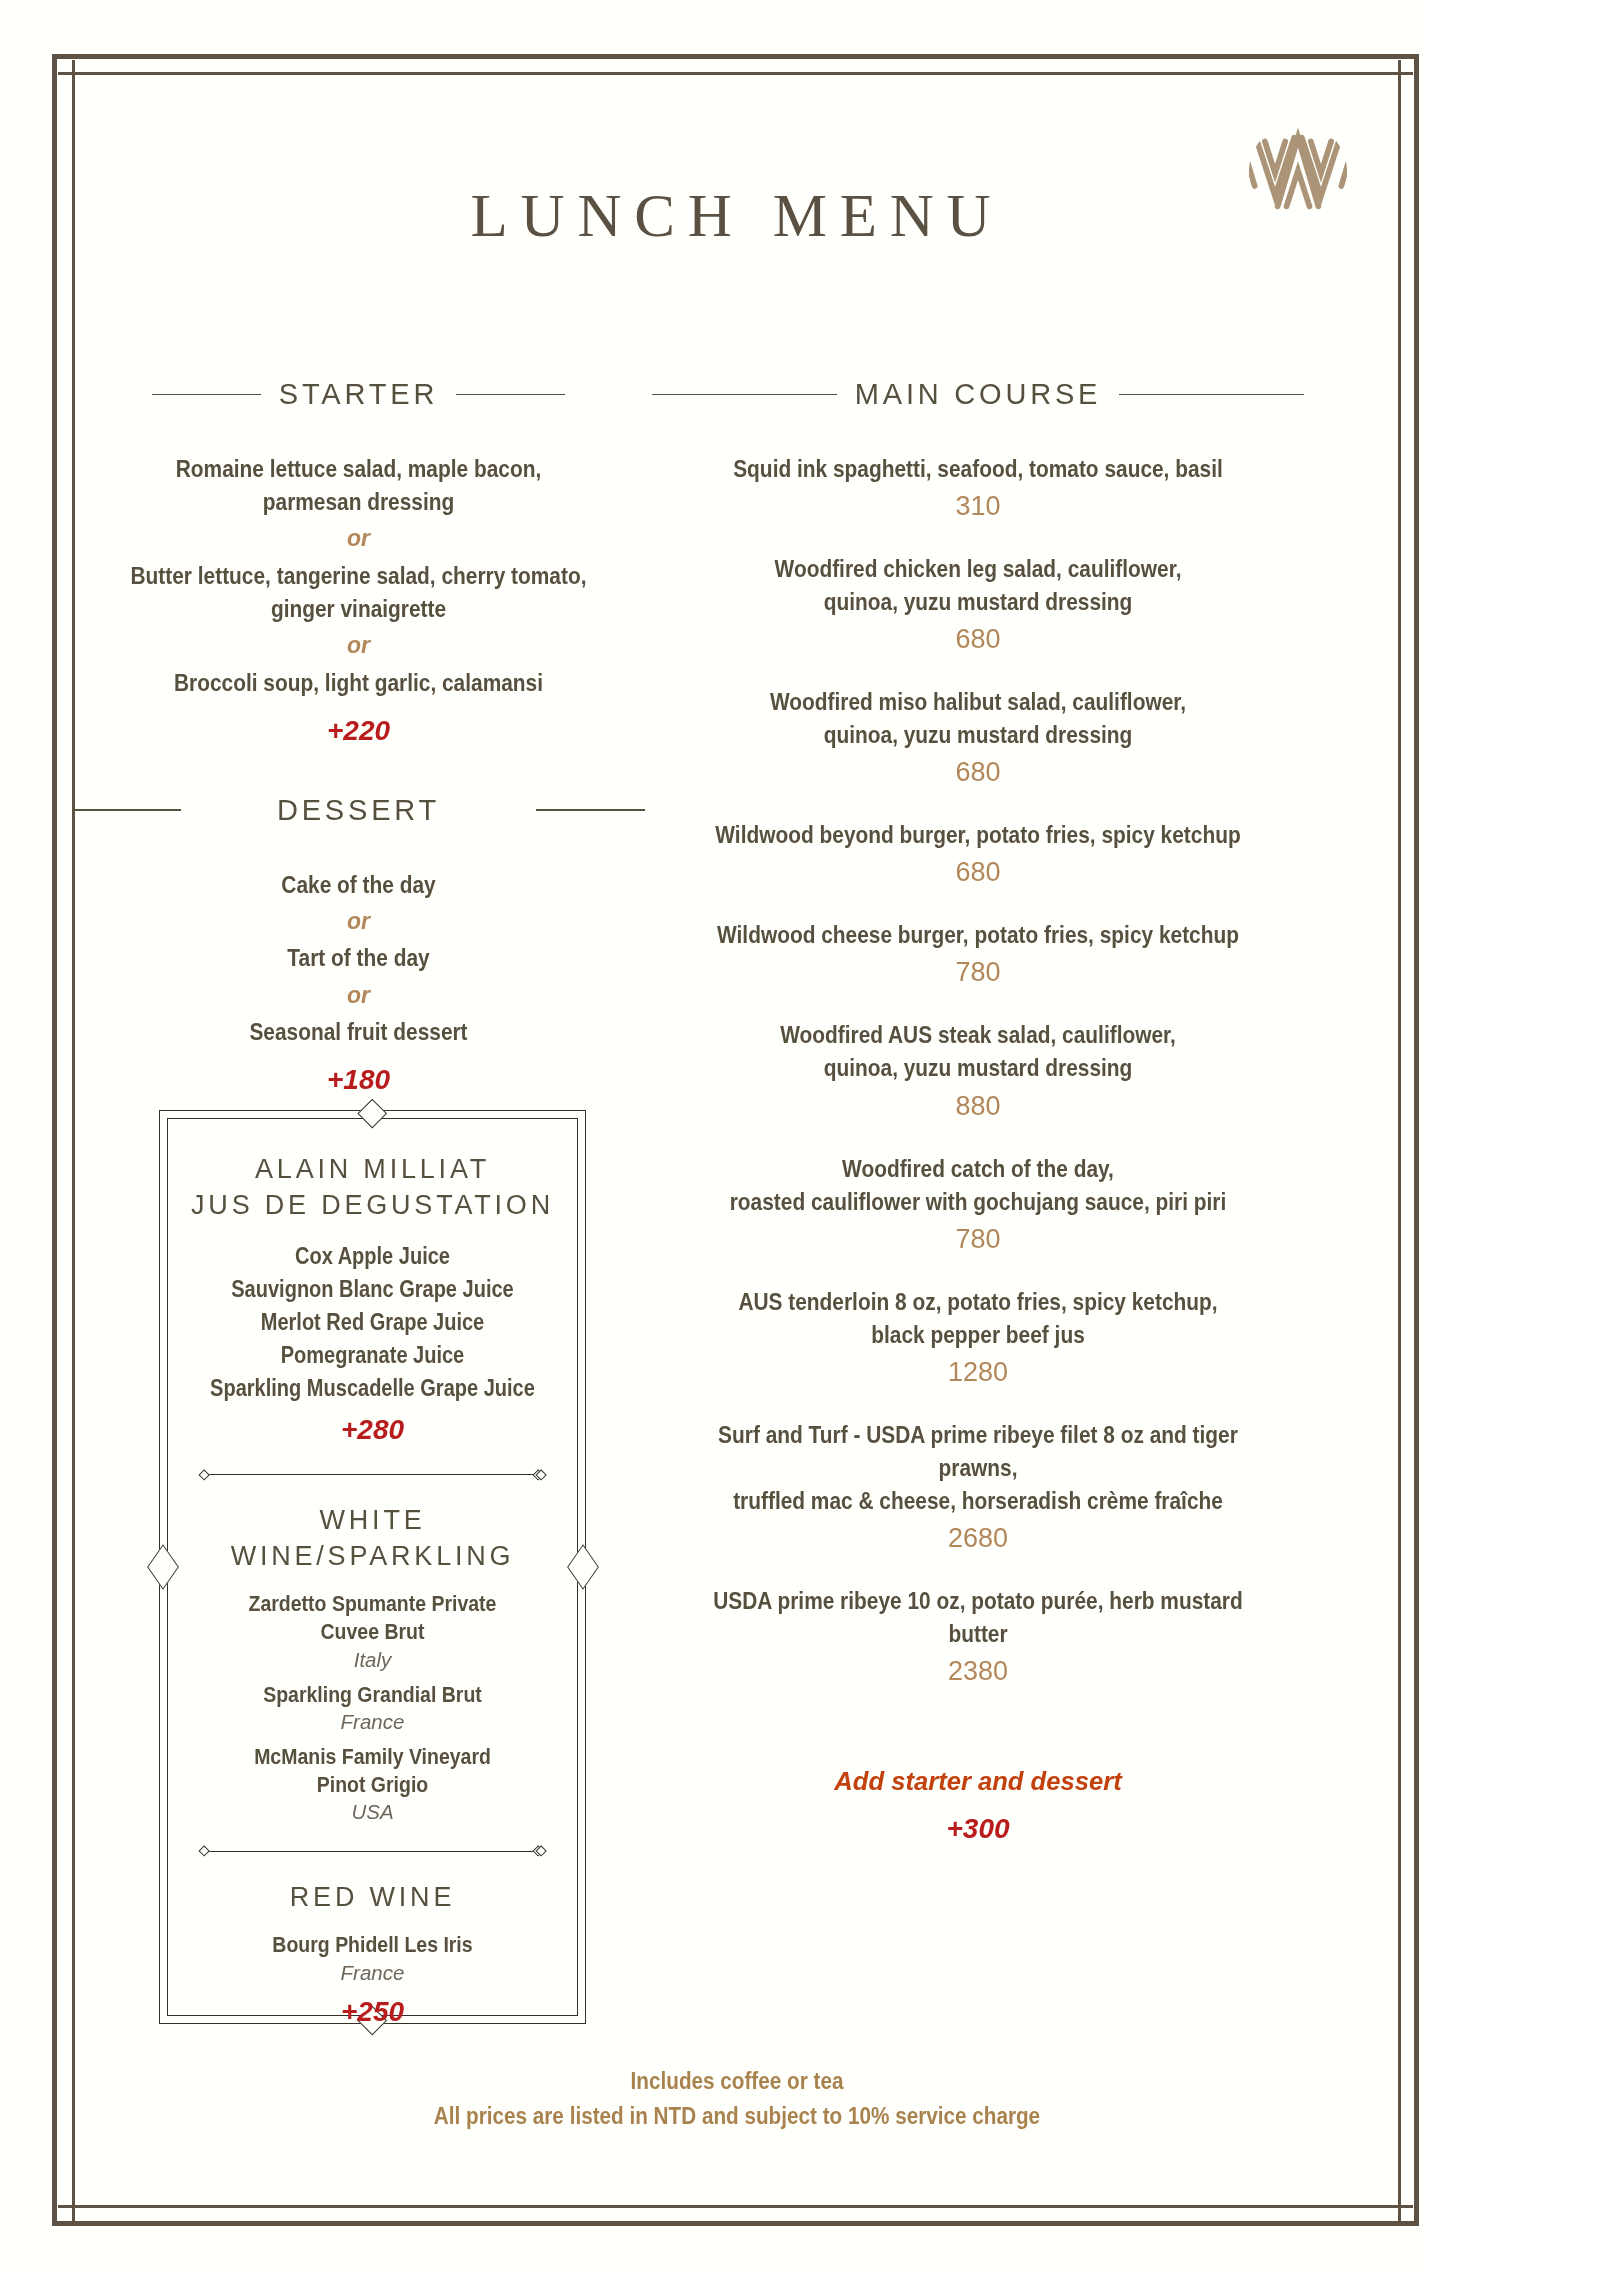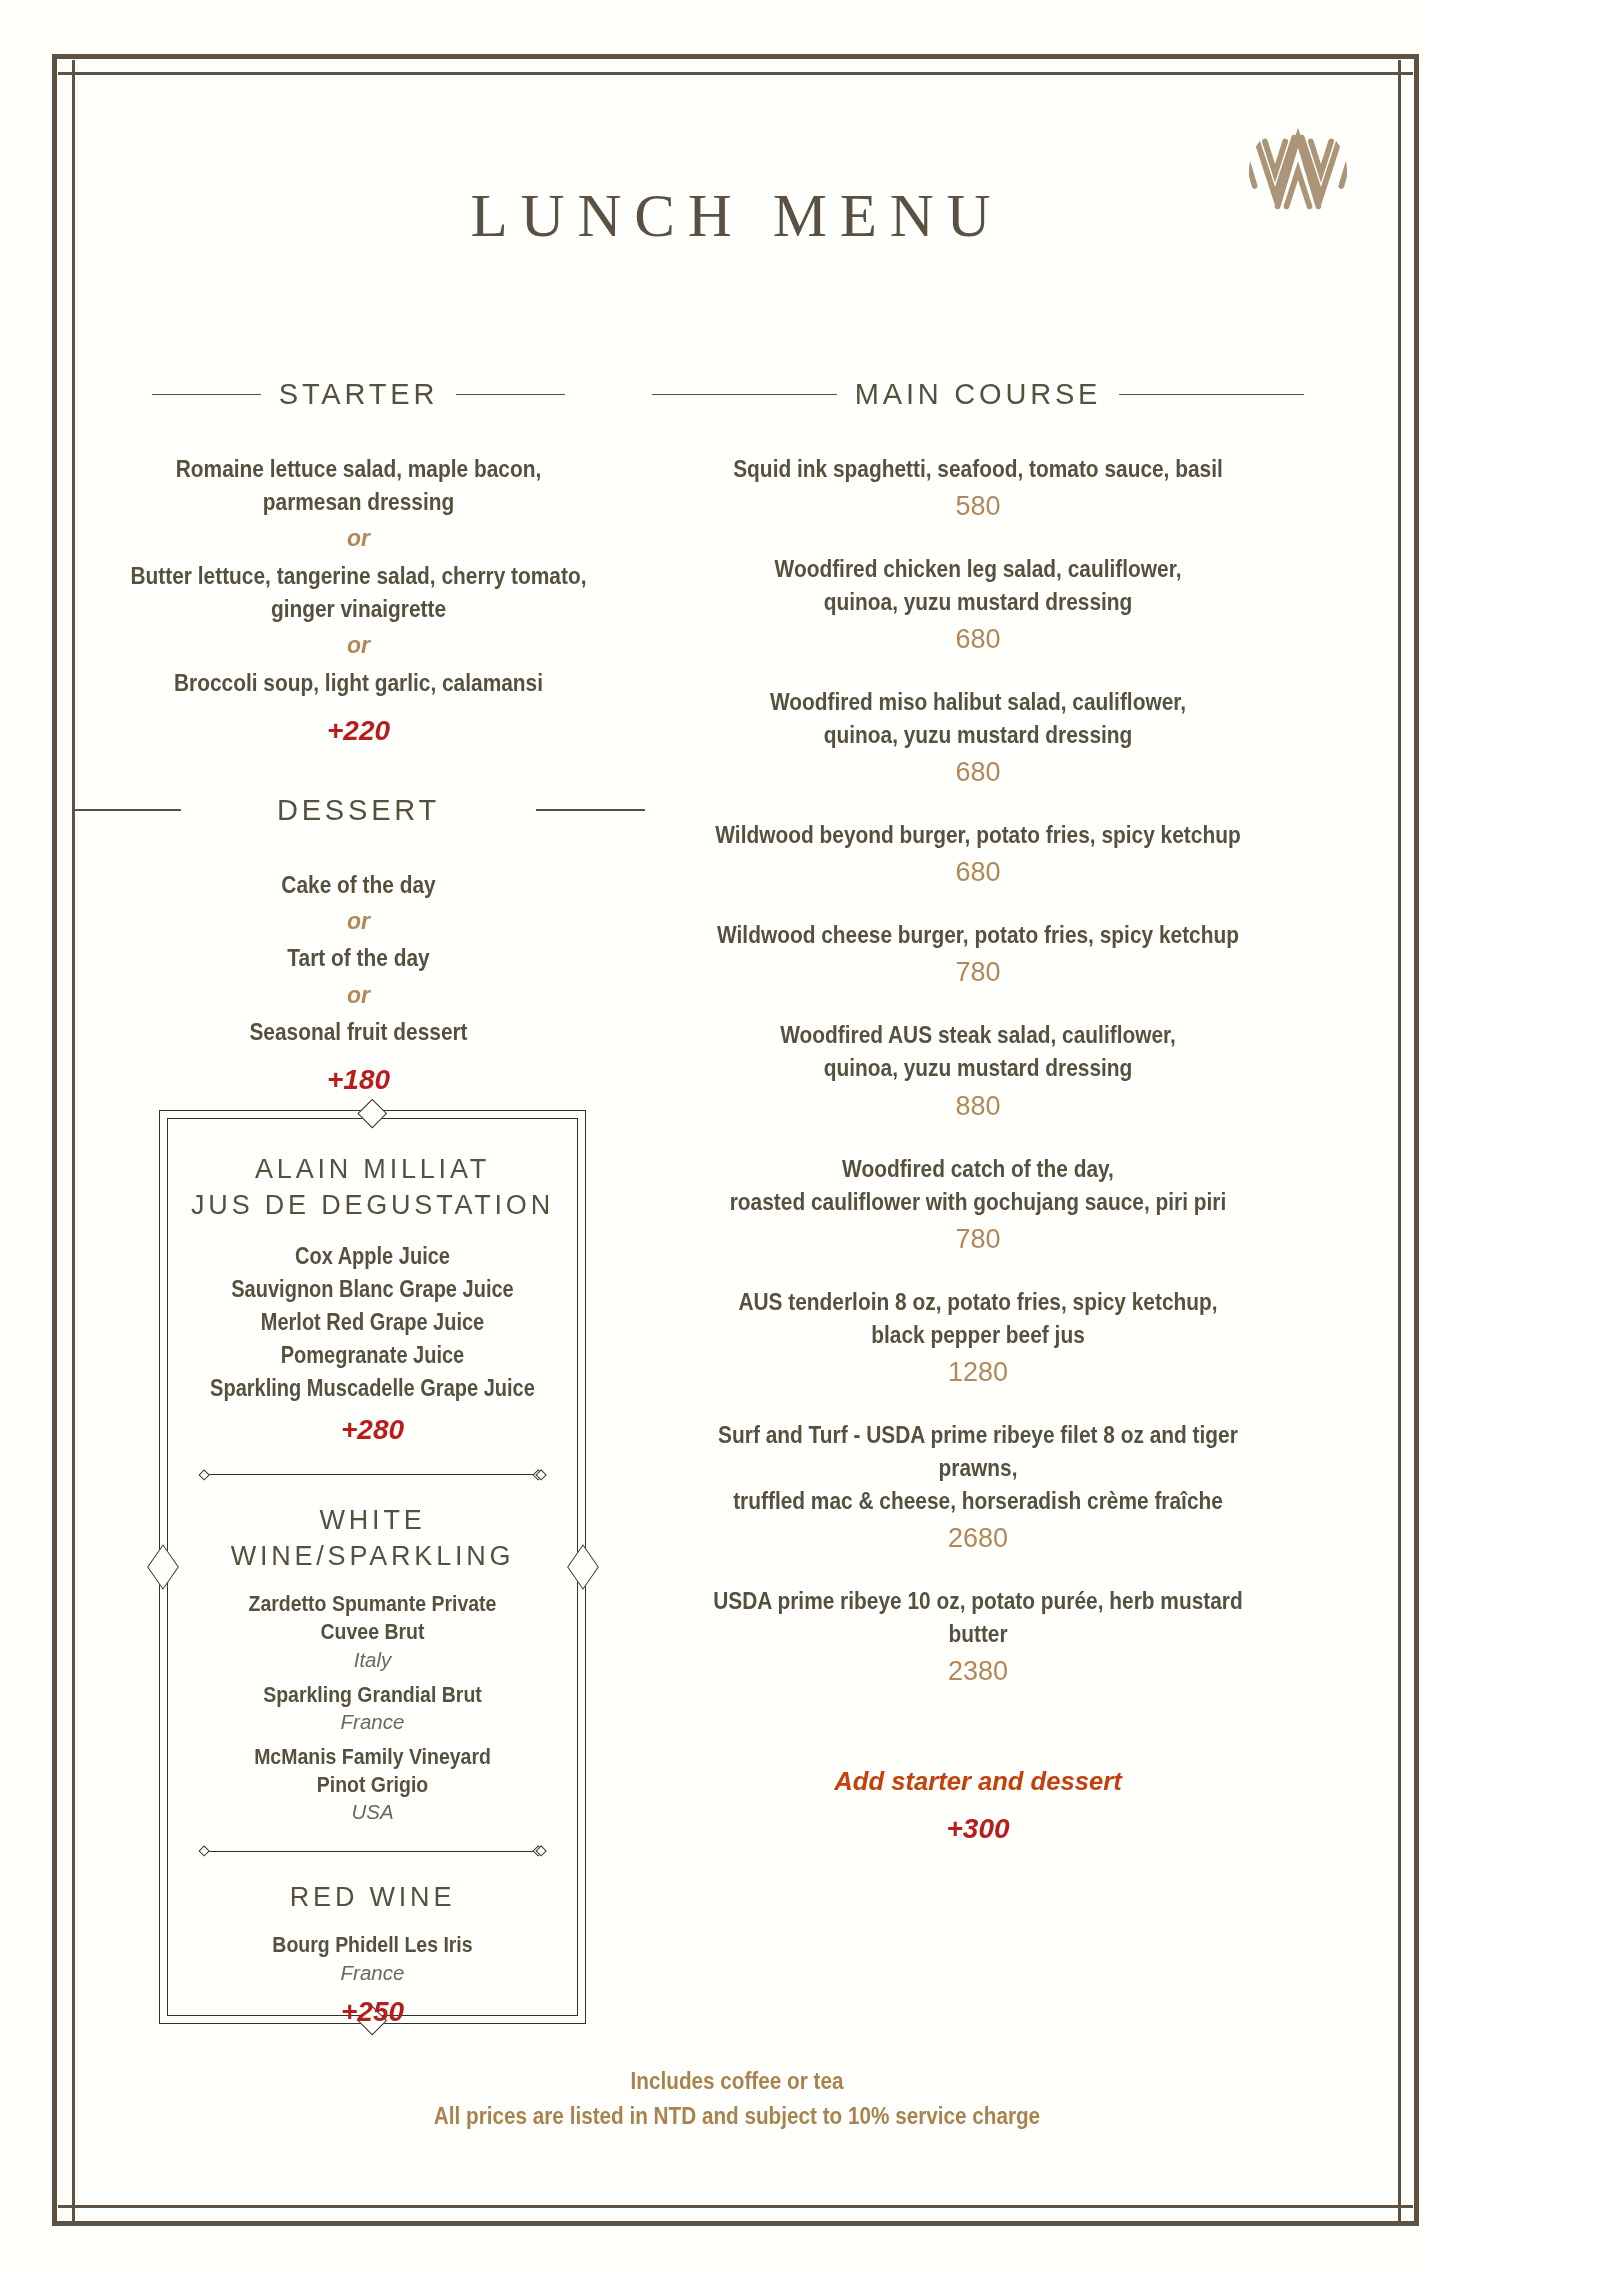--- a/index.html
+++ b/index.html
@@ -179,21 +179,21 @@
 
     <div class="right-col">
       <div class="sec-head">
         <span class="hline hline-lg"></span>
         <span class="sec-title">MAIN COURSE</span>
         <span class="hline hline-lg"></span>
       </div>
 
       <div class="main-item">
         <p class="item-name">Squid ink spaghetti, seafood, tomato sauce, basil</p>
-        <p class="price">580</p>
+        <p class="price">310</p>
       </div>
       <div class="main-item">
         <p class="item-name">Woodfired chicken leg salad, cauliflower,
 quinoa, yuzu mustard dressing</p>
         <p class="price">680</p>
       </div>
       <div class="main-item">
         <p class="item-name">Woodfired miso halibut salad, cauliflower,
 quinoa, yuzu mustard dressing</p>
         <p class="price">680</p>

